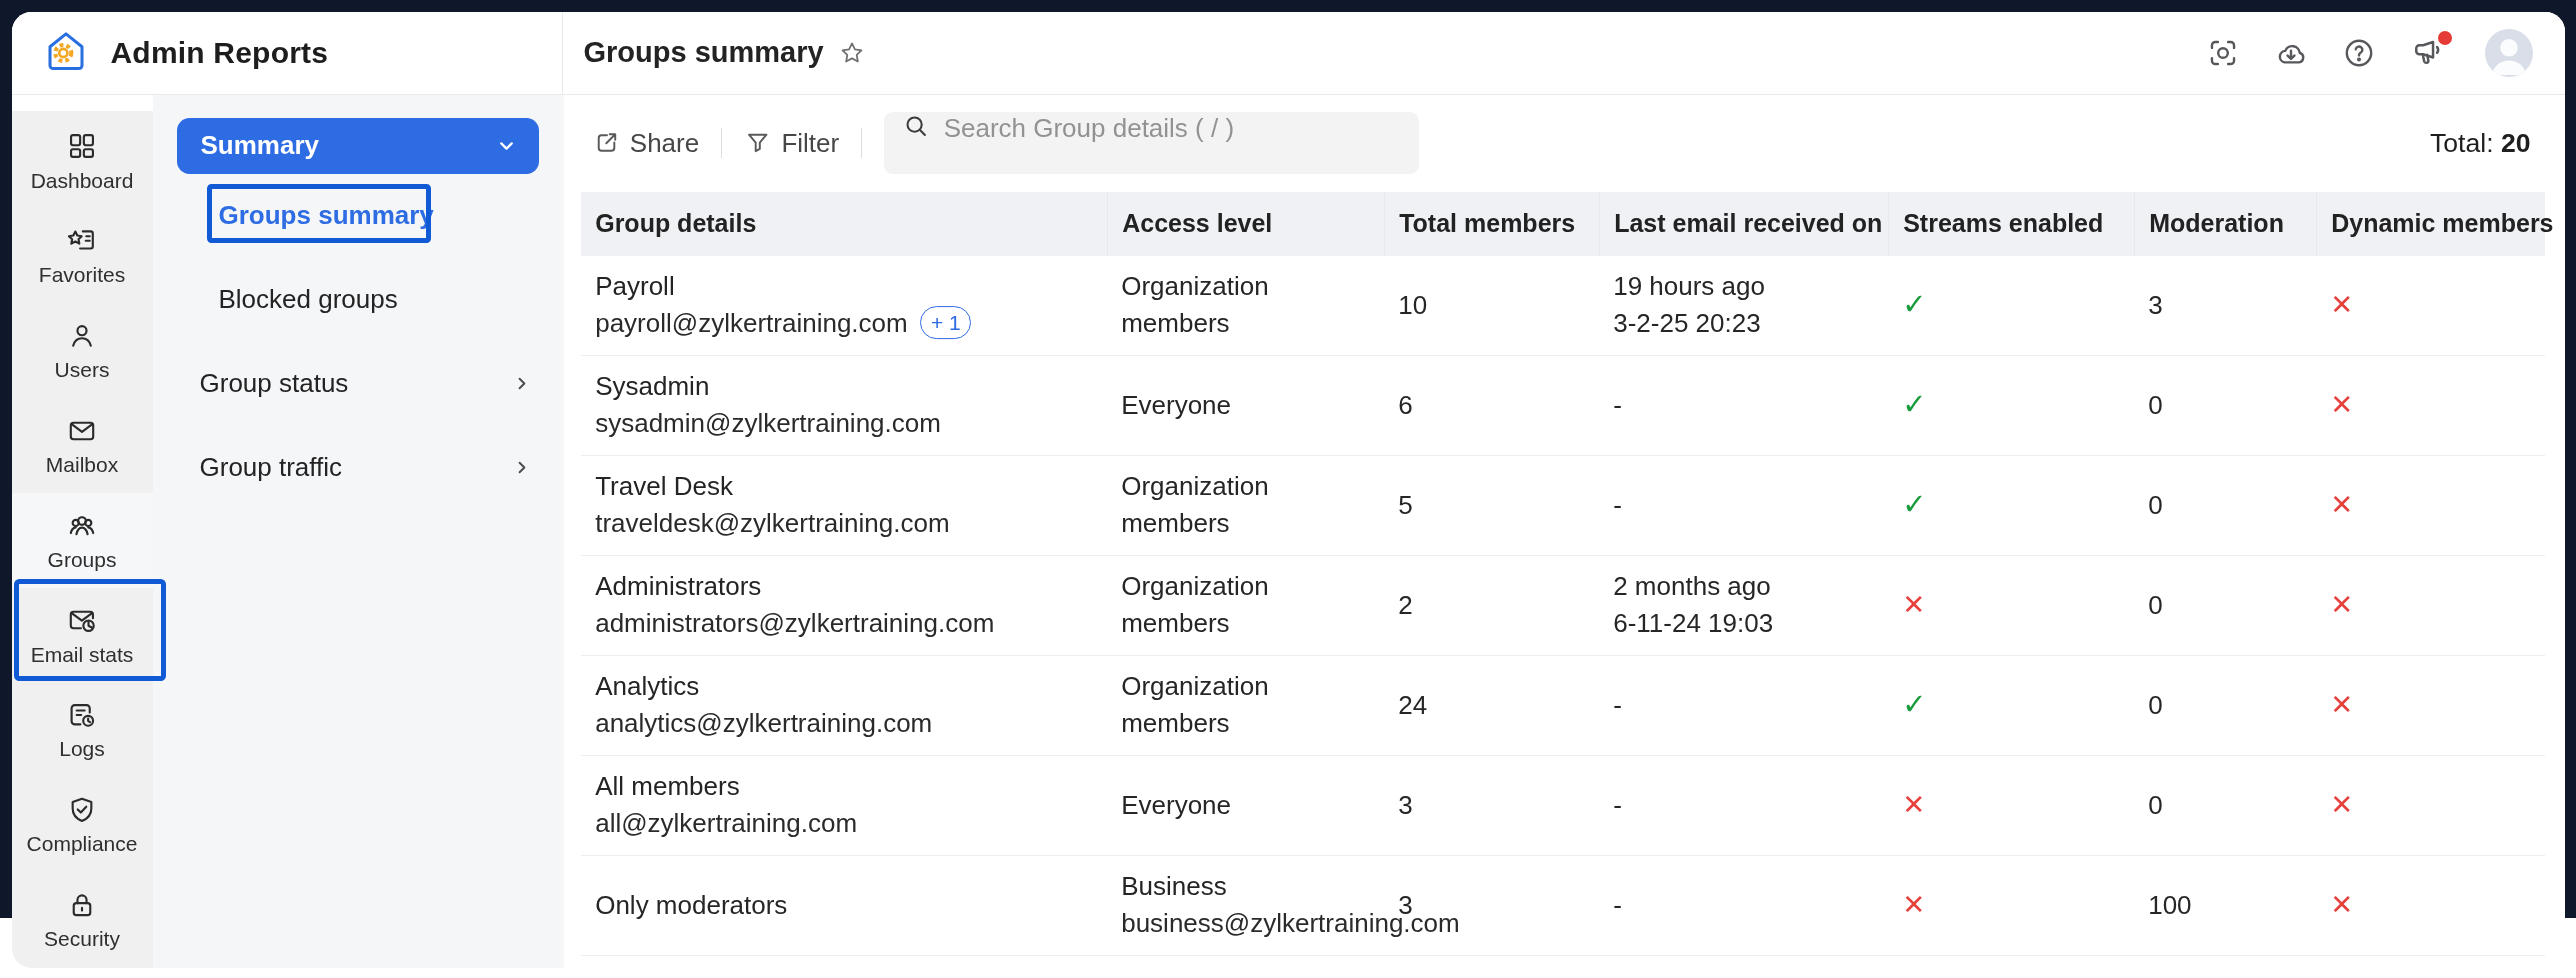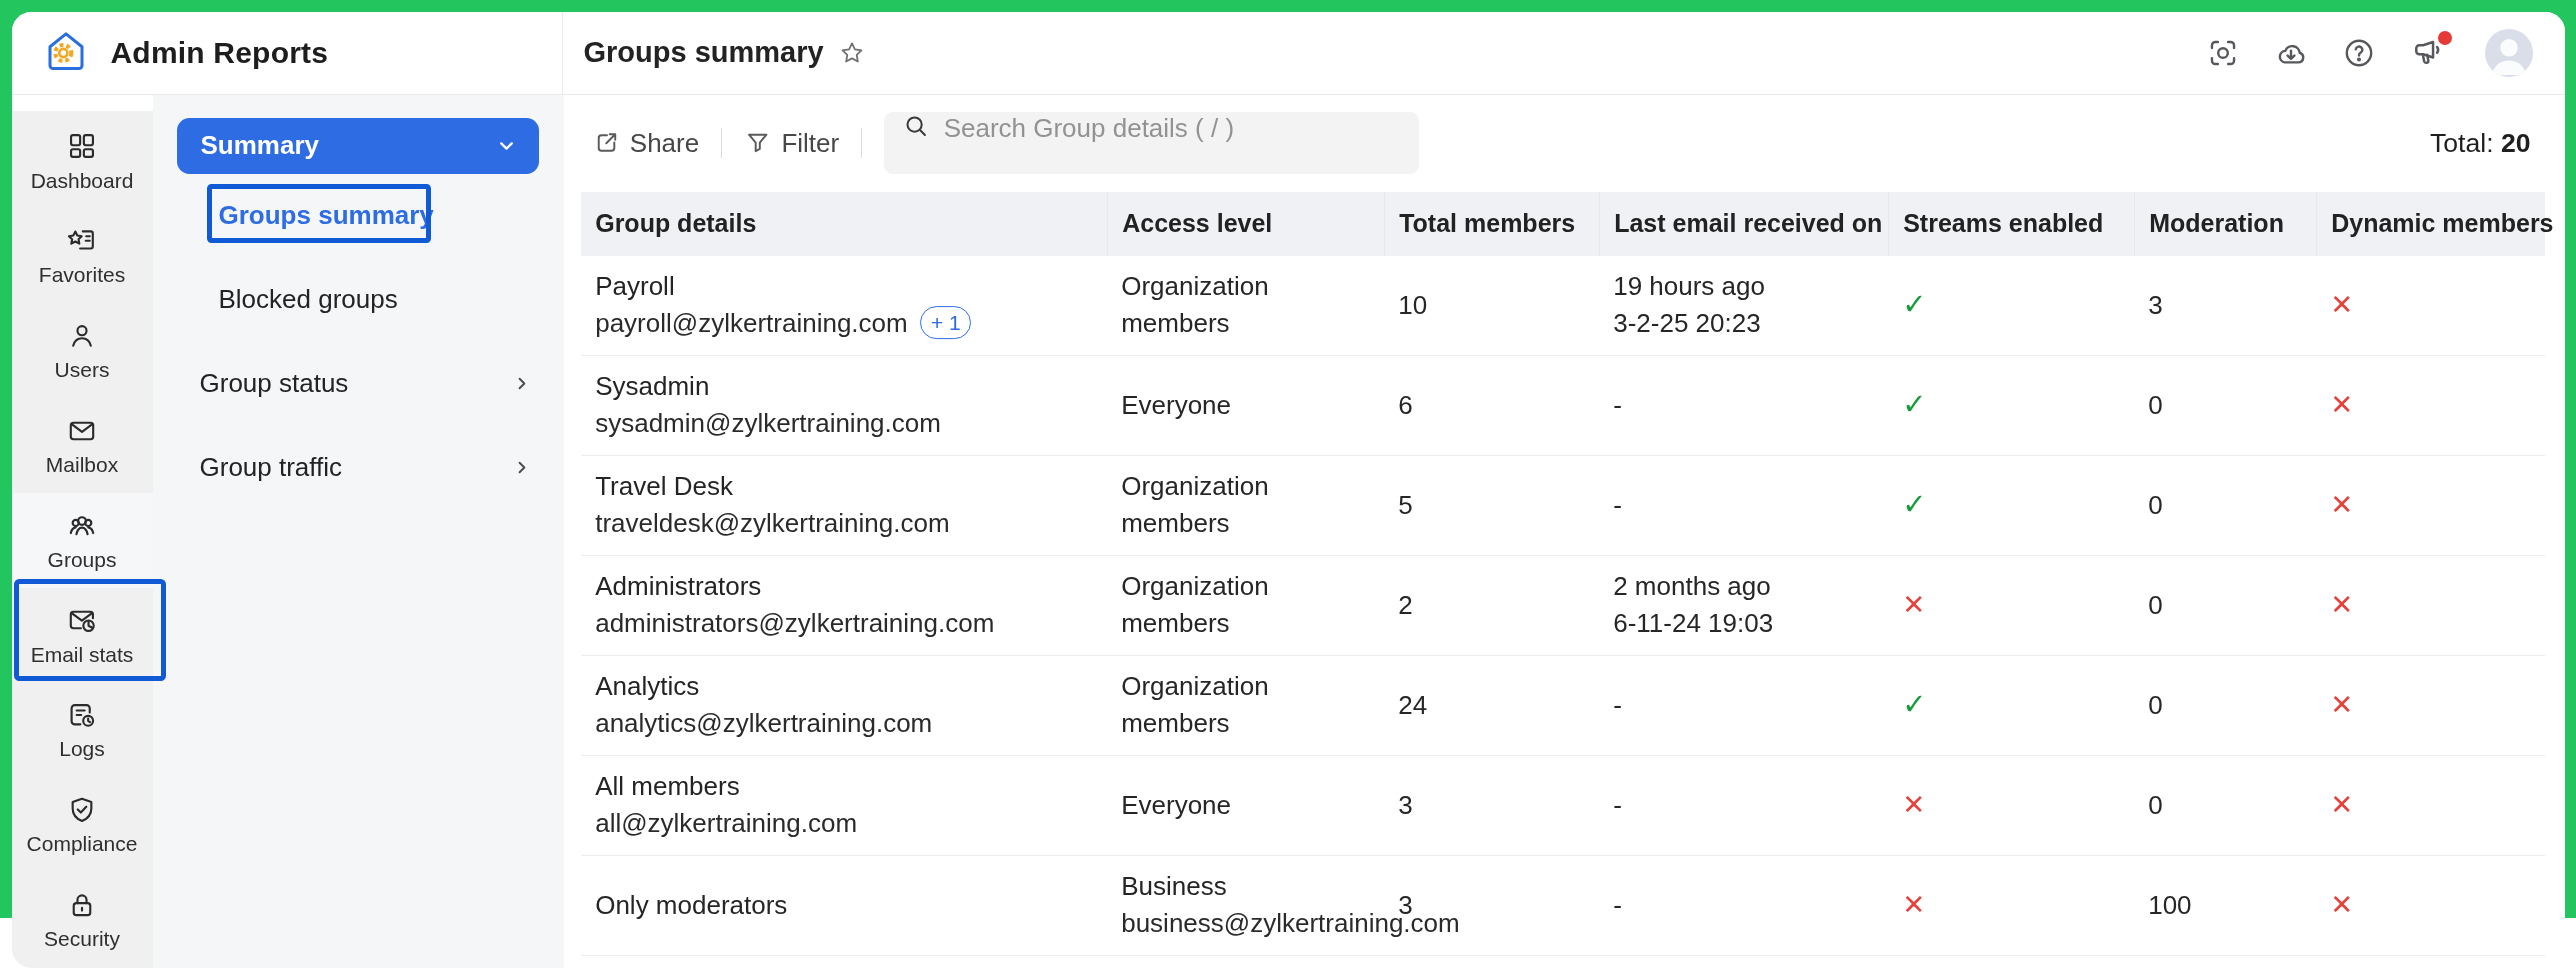--- a/index.html
+++ b/index.html
@@ -1,17 +1,17 @@
 <!DOCTYPE html>
 <html style="font-size:14px"><head>
 <meta charset="utf-8">
 <style>
   html,body{margin:0;padding:0;width:2576px;height:979px;overflow:hidden;
     font-family:"Liberation Sans","DejaVu Sans",sans-serif;}
-  #stage{position:relative;width:2576px;height:918px;background:#22c55e;}
+  #stage{position:relative;width:2576px;height:918px;background:#0f172a;}
   .window{position:absolute;left:11.5px;top:11.5px;width:2553px;height:956px;background:#fff;
     border-radius:19.5px;overflow:hidden;display:flex;flex-direction:column;}
 
   
   .header{height:82px;flex:0 0 82px;display:flex;border-bottom:0.9px solid #e9e9e9;background:#fff;}
   .header-left{flex:0 0 551px;border-right:0.9px solid #e9e9e9;display:flex;align-items:center;padding-left:30px;box-sizing:border-box;}
   .app-title{margin-left:21px;font-size:30px;font-weight:600;color:#1d1d1d;letter-spacing:0.2px;}
   .header-main{flex:1;display:flex;align-items:center;padding:0 32px 0 21px;min-width:0;}
   .page-title{font-size:29px;font-weight:600;color:#232323;}
   .star-btn{margin-left:14px;display:flex;align-items:center;color:#707070;cursor:pointer;}

